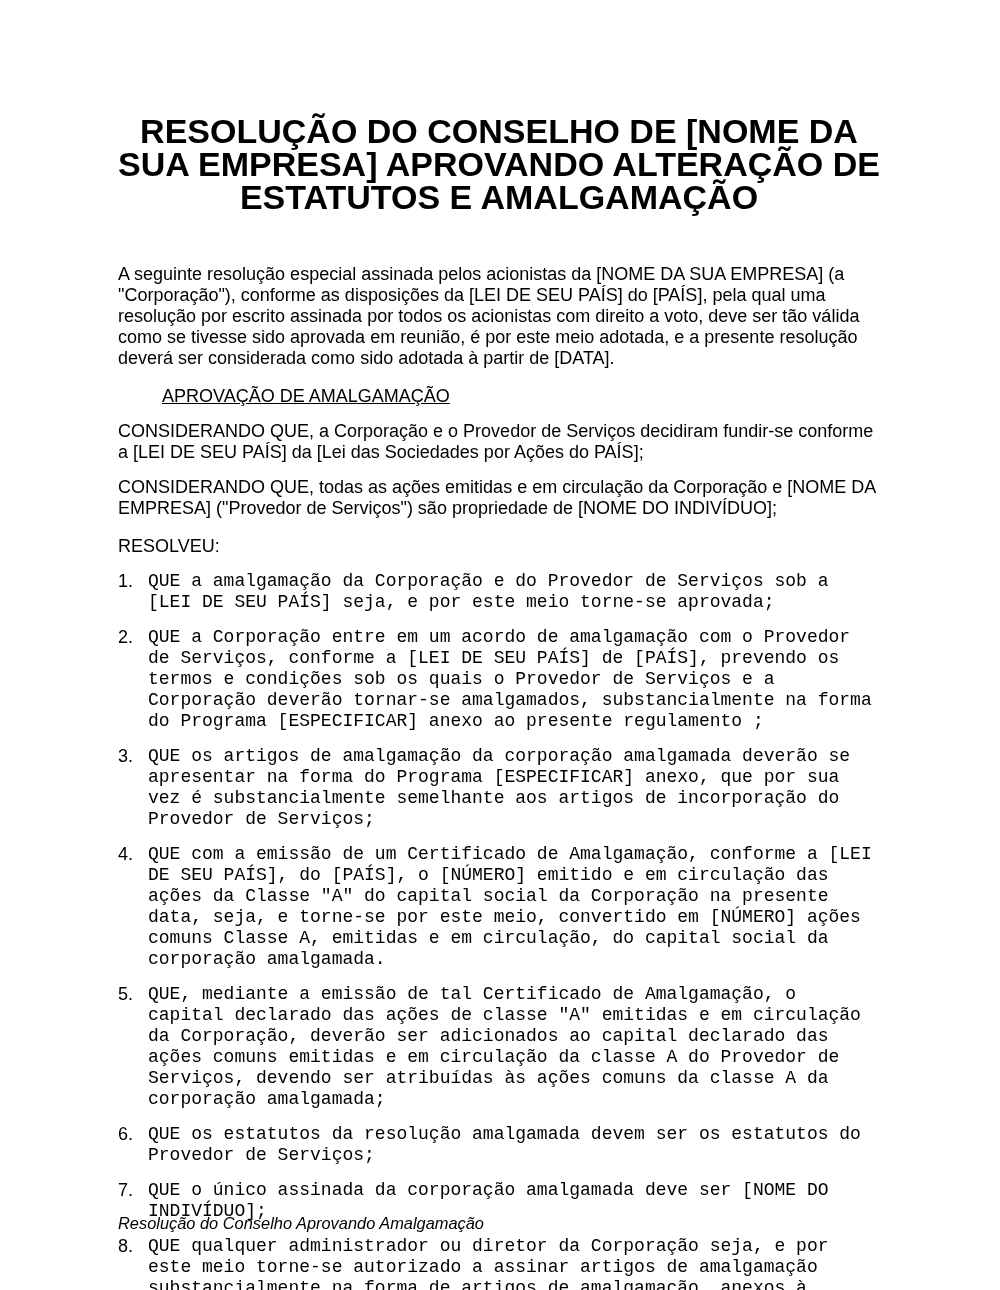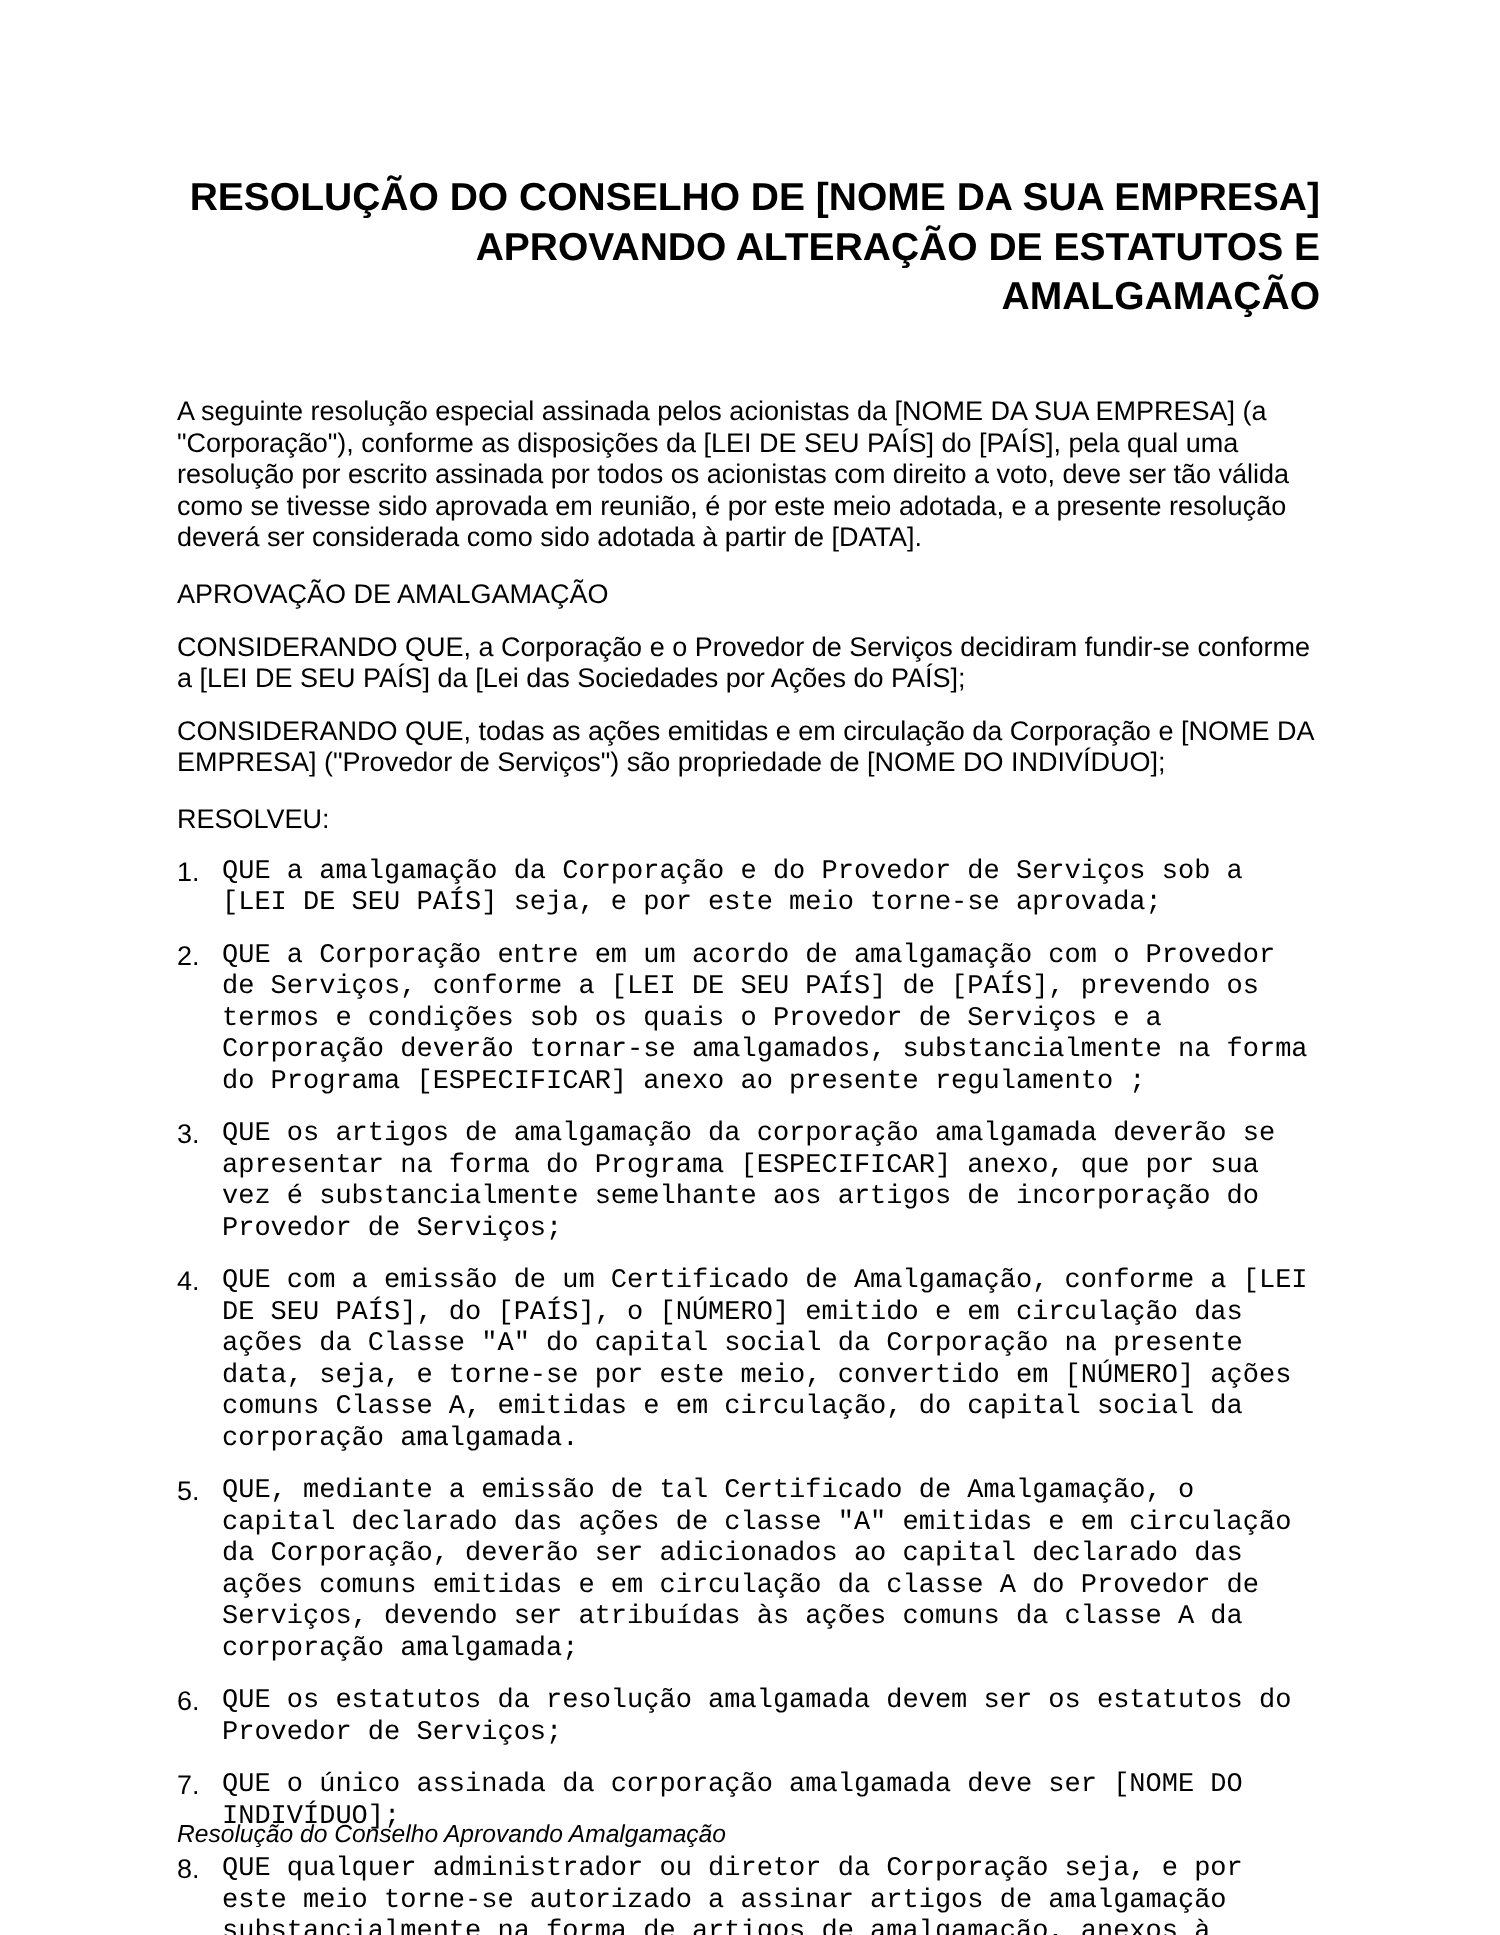--- a/index.html
+++ b/index.html
@@ -19,38 +19,40 @@
     position: relative;
     width: 1000px;
     height: 1290px;
     box-sizing: border-box;
     padding: 0 120px 0 118px;
     overflow: hidden;
   }
   .title {
     margin: 115px auto 0 auto;
     max-width: 762px;
-    text-align: right;
-    font-size: 26px;
+    text-align: center;
+    font-size: 34px;
     font-weight: bold;
     line-height: 33px;
     letter-spacing: 0;
   }
   .body-copy {
     margin-top: 50px;
     font-size: 18px;
     line-height: 21px;
   }
   .para {
     margin: 0 0 14px 0;
   }
   .section-heading {
     margin: 17px 0 14px 0;
   }
   .section-heading span {
+    text-decoration: underline;
+    margin-left: 44px;
   }
   .resolved {
     margin: 17px 0 14px 0;
   }
   .list {
     margin: 0;
     padding: 0;
     list-style: none;
   }
   .list-item {

